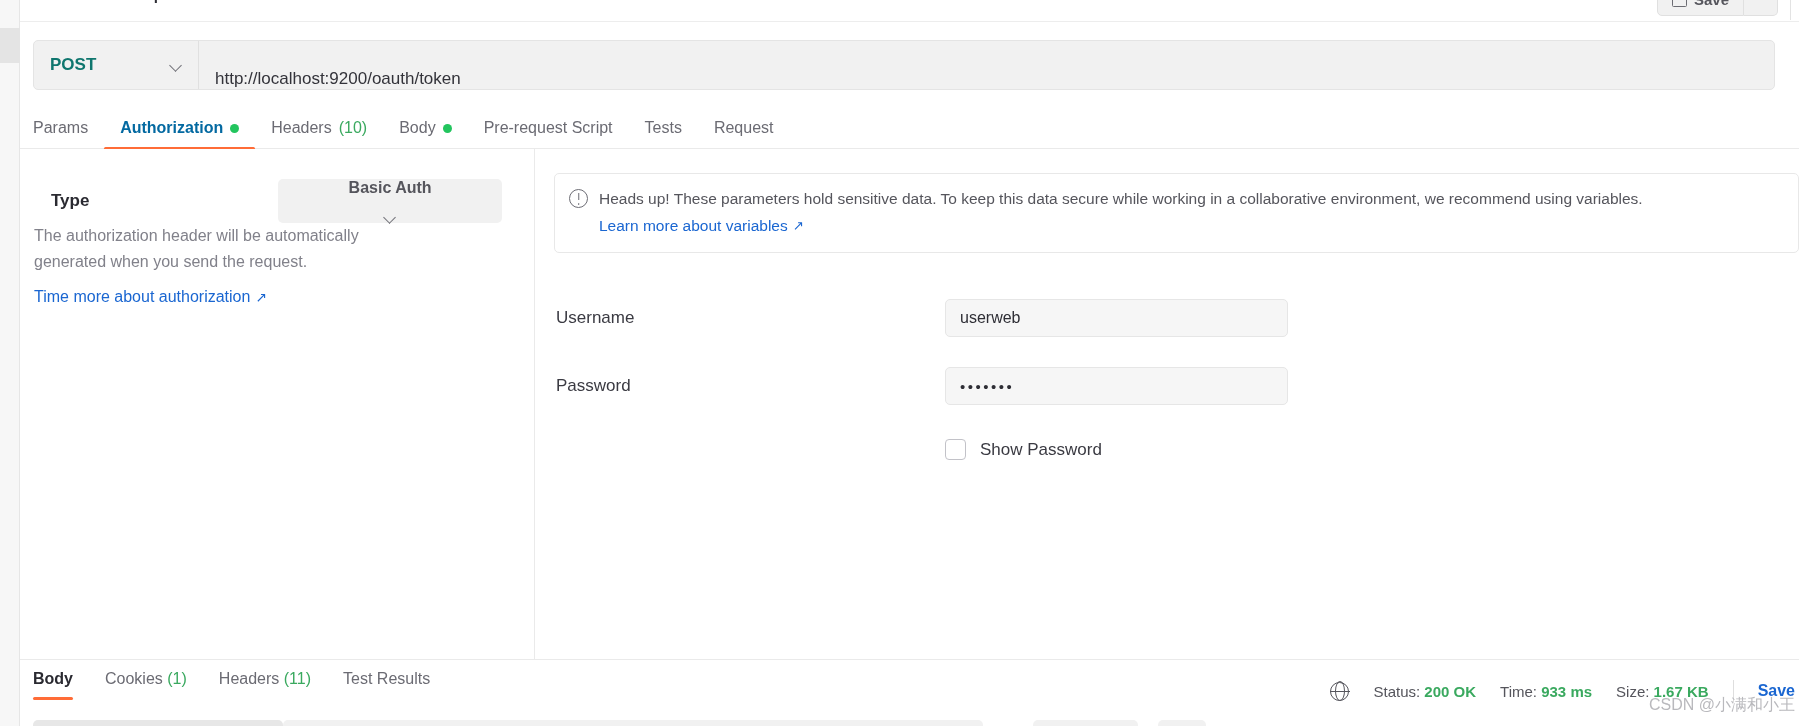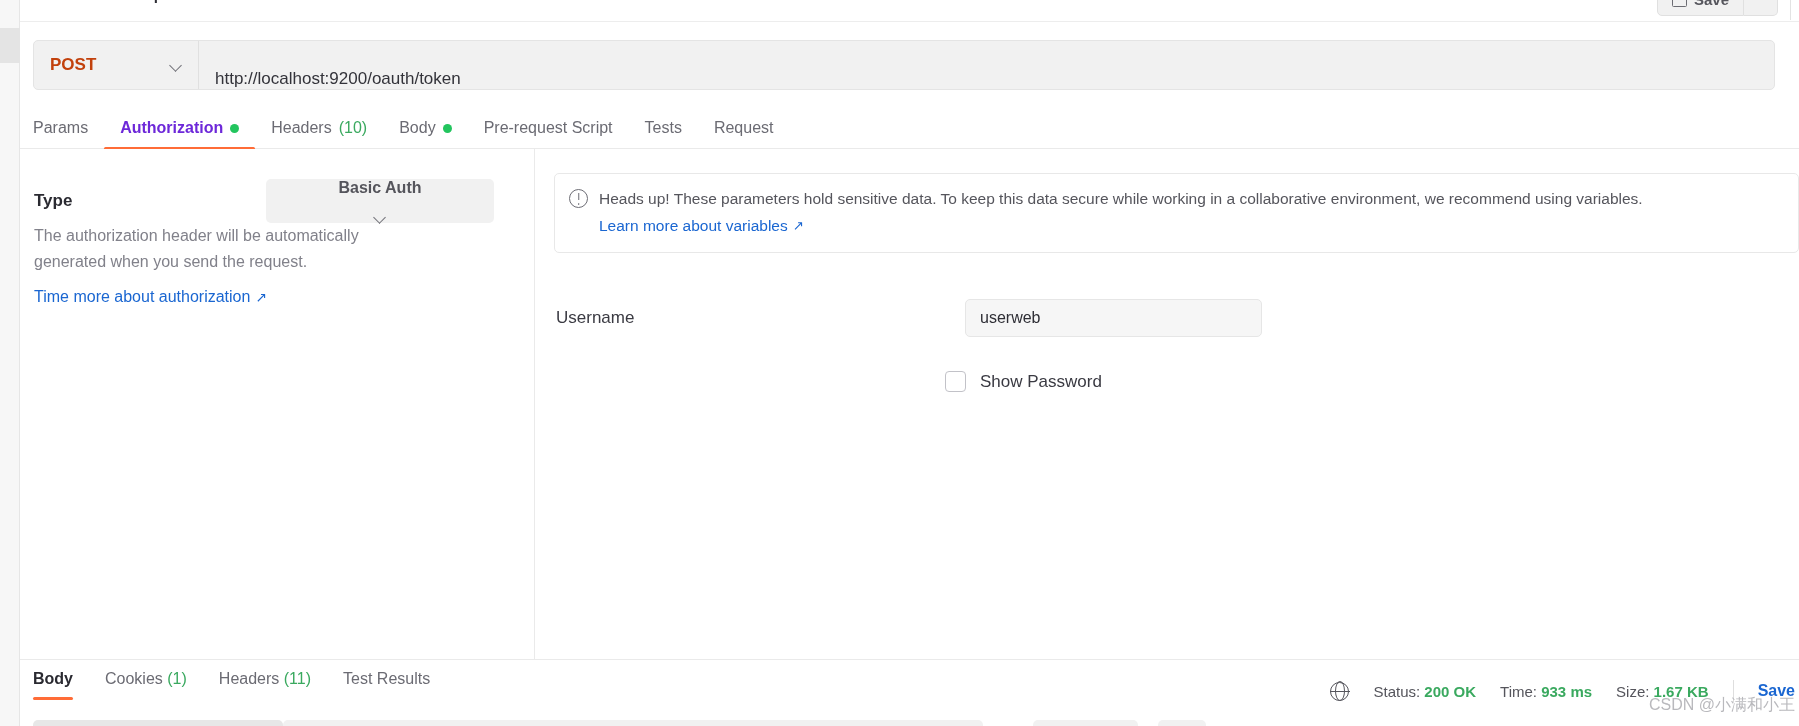--- a/index.html
+++ b/index.html
@@ -70,21 +70,21 @@
   
   .url-row { position: absolute; left: 20px; top: 40px; right: 0; height: 50px; }
   .url-box {
     position: absolute; left: 13px; top: 0; width: 1742px; height: 50px;
     background: #f1f1f1; border: 1px solid #e4e4e4; border-radius: 5px;
     display: flex; align-items: stretch;
   }
   .method {
     width: 165px; display: flex; align-items: center;
     padding: 0 16px; border-right: 1px solid #e0e0e0;
-    font-size: 17px; font-weight: 700; color: #c2410c;
+    font-size: 17px; font-weight: 700; color: #0f766e;
     justify-content: space-between; cursor: pointer;
   }
   .chev {
     width: 12px; height: 12px; position: relative; flex: none;
   }
   .chev::before {
     content: ""; position: absolute; left: 1px; top: 2px;
     width: 8px; height: 8px;
     border-right: 1.8px solid #6f6f76; border-bottom: 1.8px solid #6f6f76;
     transform: rotate(45deg);
@@ -100,39 +100,39 @@
     display: flex; align-items: flex-start; padding-left: 13px;
     border-bottom: 1px solid #eaeaea;
   }
   .rtab {
     position: relative; height: 42px;
     display: flex; align-items: center; gap: 7px;
     padding: 0 16px; font-size: 16px; color: #6b6b73; cursor: pointer;
     white-space: nowrap;
   }
   .rtab:first-child { padding-left: 0; }
-  .rtab.active { color: #6d28d9; font-weight: 600; }
+  .rtab.active { color: #0369a1; font-weight: 600; }
   .rtab.active::after {
     content: ""; position: absolute; left: 0; right: 0; bottom: -1px;
     height: 3px; background: #ff6c37; border-radius: 2px;
   }
   .rtab .count { color: #3aa95f; }
   .dot-green {
     width: 9px; height: 9px; border-radius: 50%;
     background: #22c55e; display: inline-block; flex: none;
   }
 
   
   .auth-left {
     position: absolute; left: 20px; top: 149px;
     width: 515px; height: 510px;
     border-right: 1px solid #eaeaea; background: #fff;
     padding: 30px 32px 0 14px;
   }
-  .type-row { display: flex; align-items: center; }
+  .type-row { display: flex; align-items: center; margin-left: 17px; }
   .type-label { font-size: 17px; font-weight: 700; color: #2a2a31; width: 232px; }
   .type-select {
     width: 228px; height: 44px; background: #f1f1f1;
     border-radius: 5px; display: flex; align-items: center;
     justify-content: space-between; padding: 0 15px;
     font-size: 16px; font-weight: 600; color: #55555c; cursor: pointer; flex-direction: column;
   }
   .auth-desc {
     font-size: 16px; line-height: 1.62; color: #81818a;
     max-width: 400px;
@@ -170,24 +170,24 @@
     transform: translateX(-50%);
     width: 1.6px; height: 1.6px; background: #6d6d75; border-radius: 50%;
   }
   .notice-text { font-size: 15.5px; line-height: 1.72; color: #55555c; }
   .notice-text .link { font-size: 15.5px; }
 
   .field-row {
     display: flex; align-items: center; margin-top: 30px;
     padding-left: 2px;
   }
-  .field-row.first { margin-top: 46px; gap: 20px; }
+  .field-row.first { margin-top: 46px; }
   .field-label { width: 389px; font-size: 17px; color: #3a3a42; }
   .field-input {
-    width: 297px; height: 38px; background: #f6f6f6;
+    width: 343px; height: 38px; background: #f6f6f6;
     border: 1px solid #e6e6e6; border-radius: 5px;
     display: flex; align-items: center; padding: 0 14px;
     font-size: 16px; color: #2e2e35;
   }
   .pw-dots { letter-spacing: 2.5px; font-size: 15px; color: #2e2e35; }
   .checkbox-row {
     display: flex; align-items: center; gap: 14px;
     margin-top: 34px; padding-left: 391px;
   }
   .checkbox {
@@ -348,20 +348,26 @@
           <span class="ext-arrow">↗</span>
         </a>
       </div>
     </div>
 
     <div class="field-row first">
       <div class="field-label">Username</div>
       <div class="field-input">userweb</div>
     </div>
 
+    <div class="field-row">
+      <div class="field-label">Password</div>
+      <div class="field-input">
+        <span class="pw-dots">•••••••</span>
+      </div>
+    </div>
 
     <div class="checkbox-row">
       <div class="checkbox"></div>
       <div class="checkbox-label">Show Password</div>
     </div>
 
   </div>
 
   <div class="resp-bar">
     <div class="resp-tabs">

